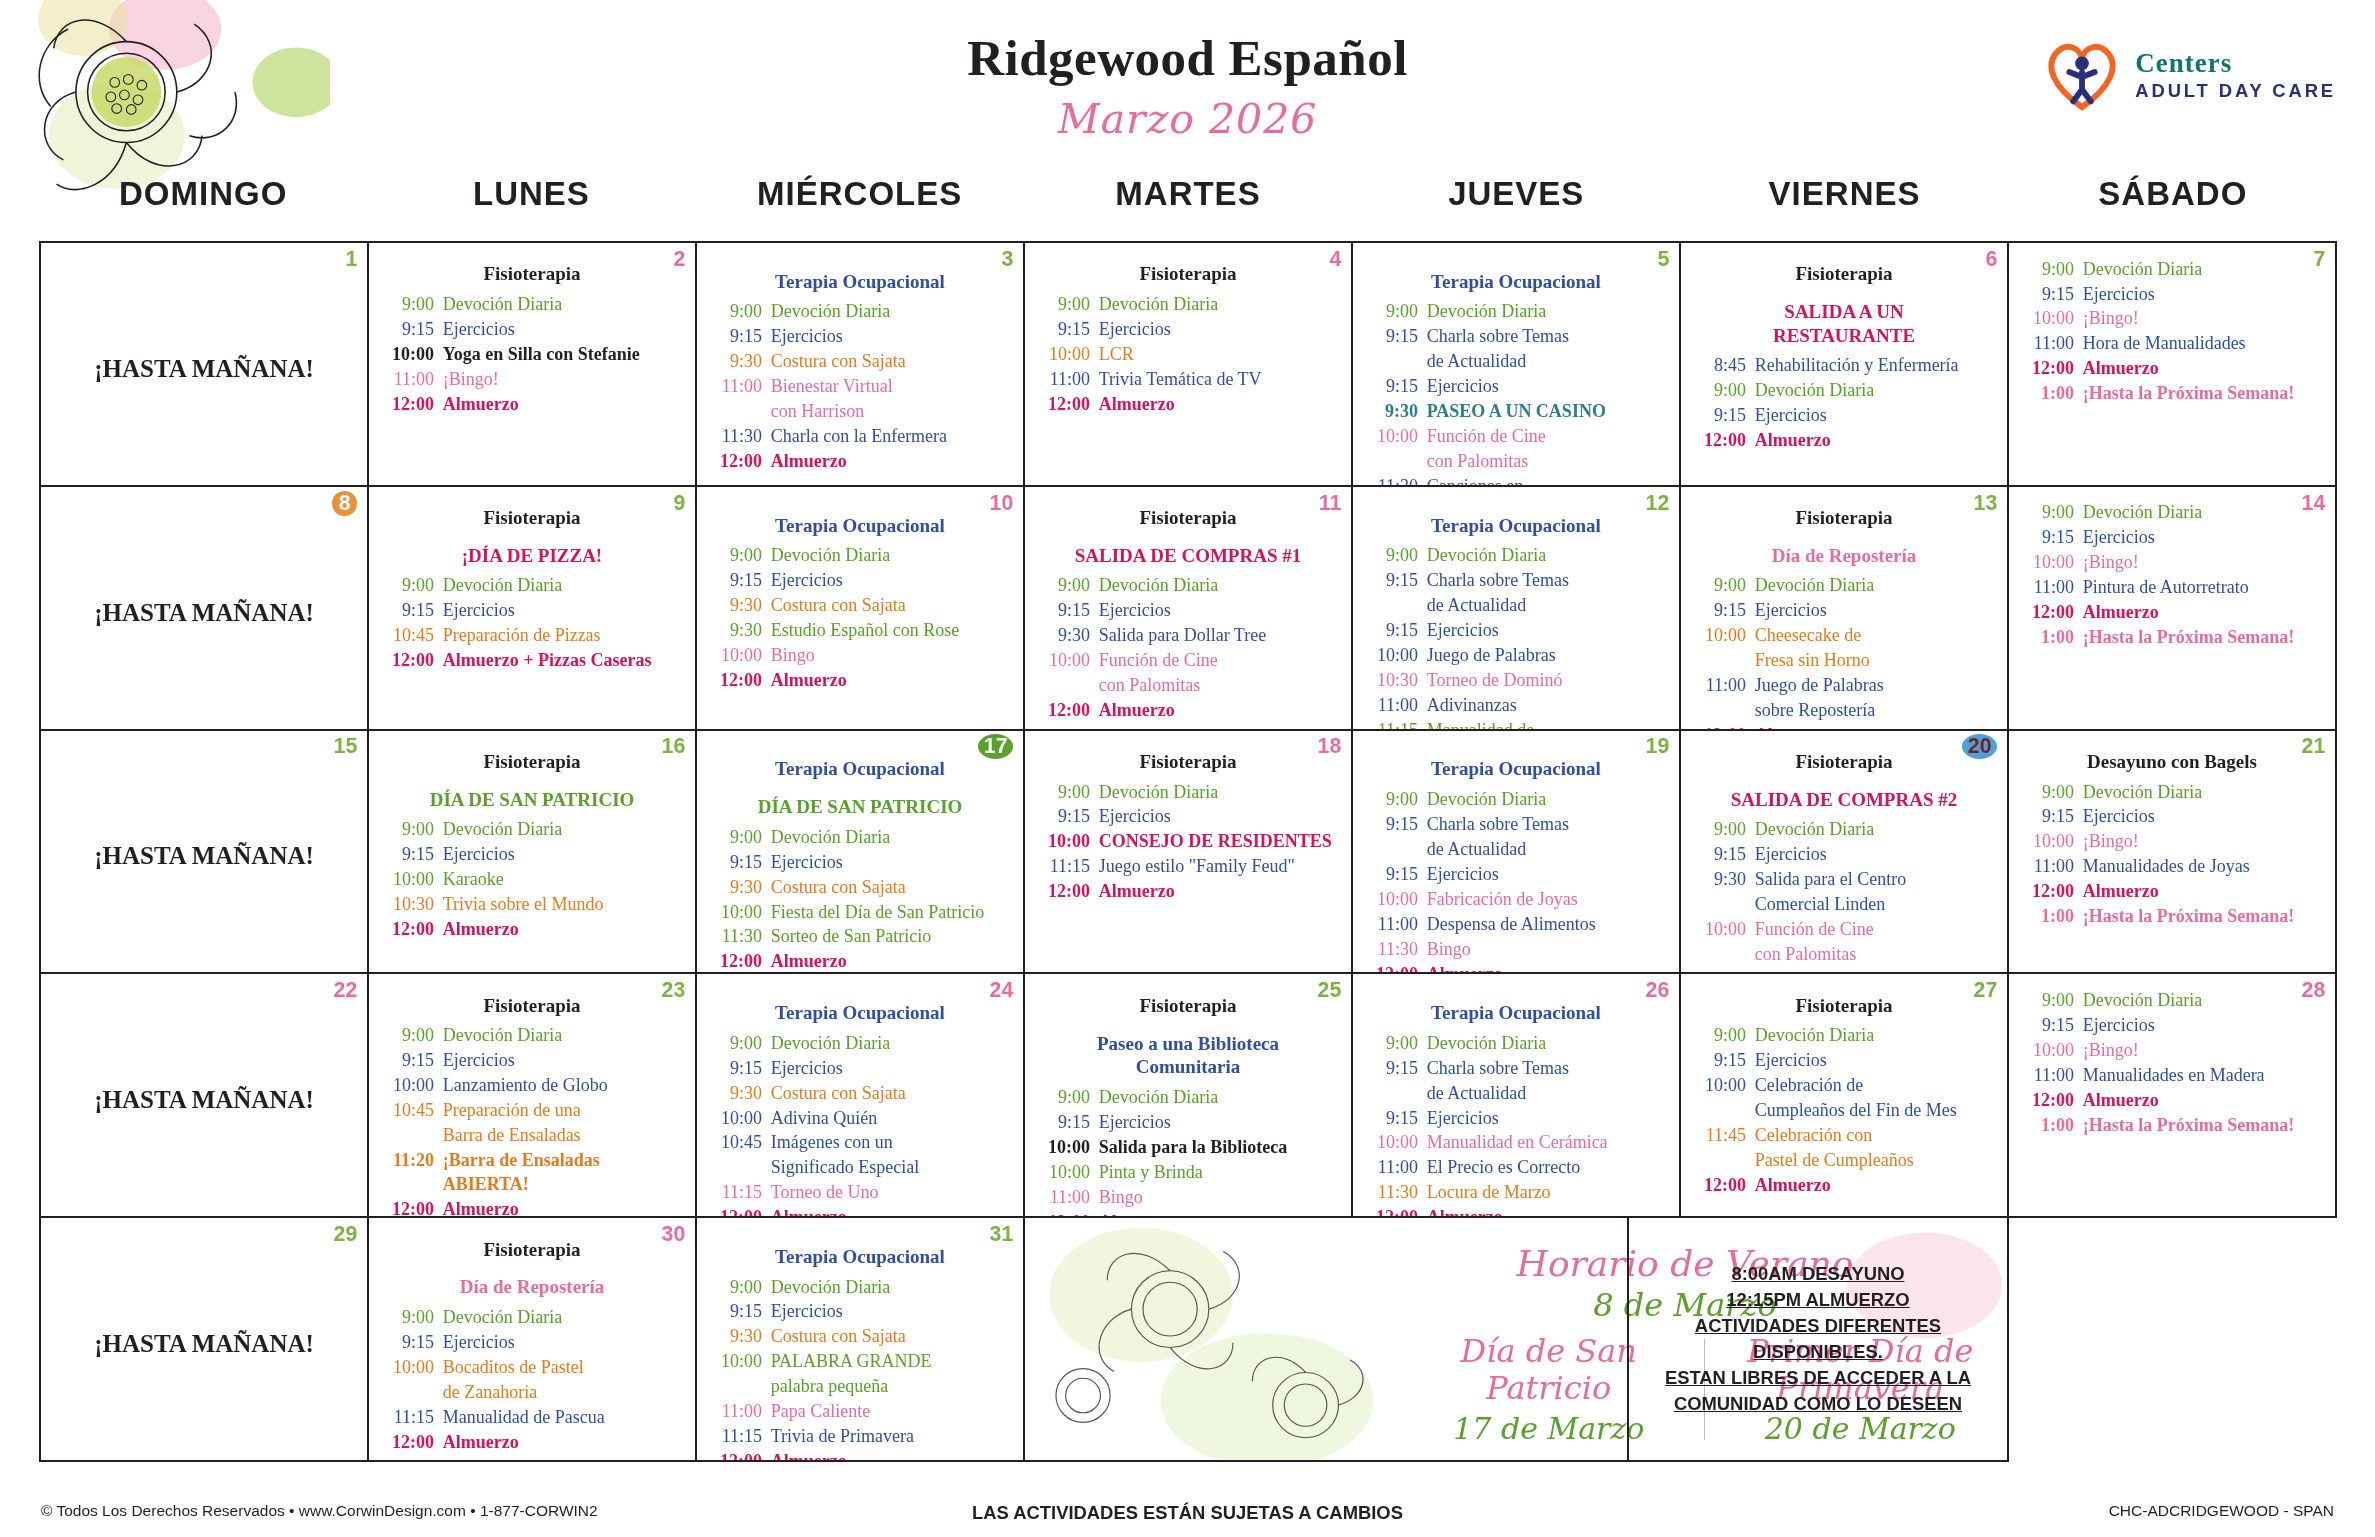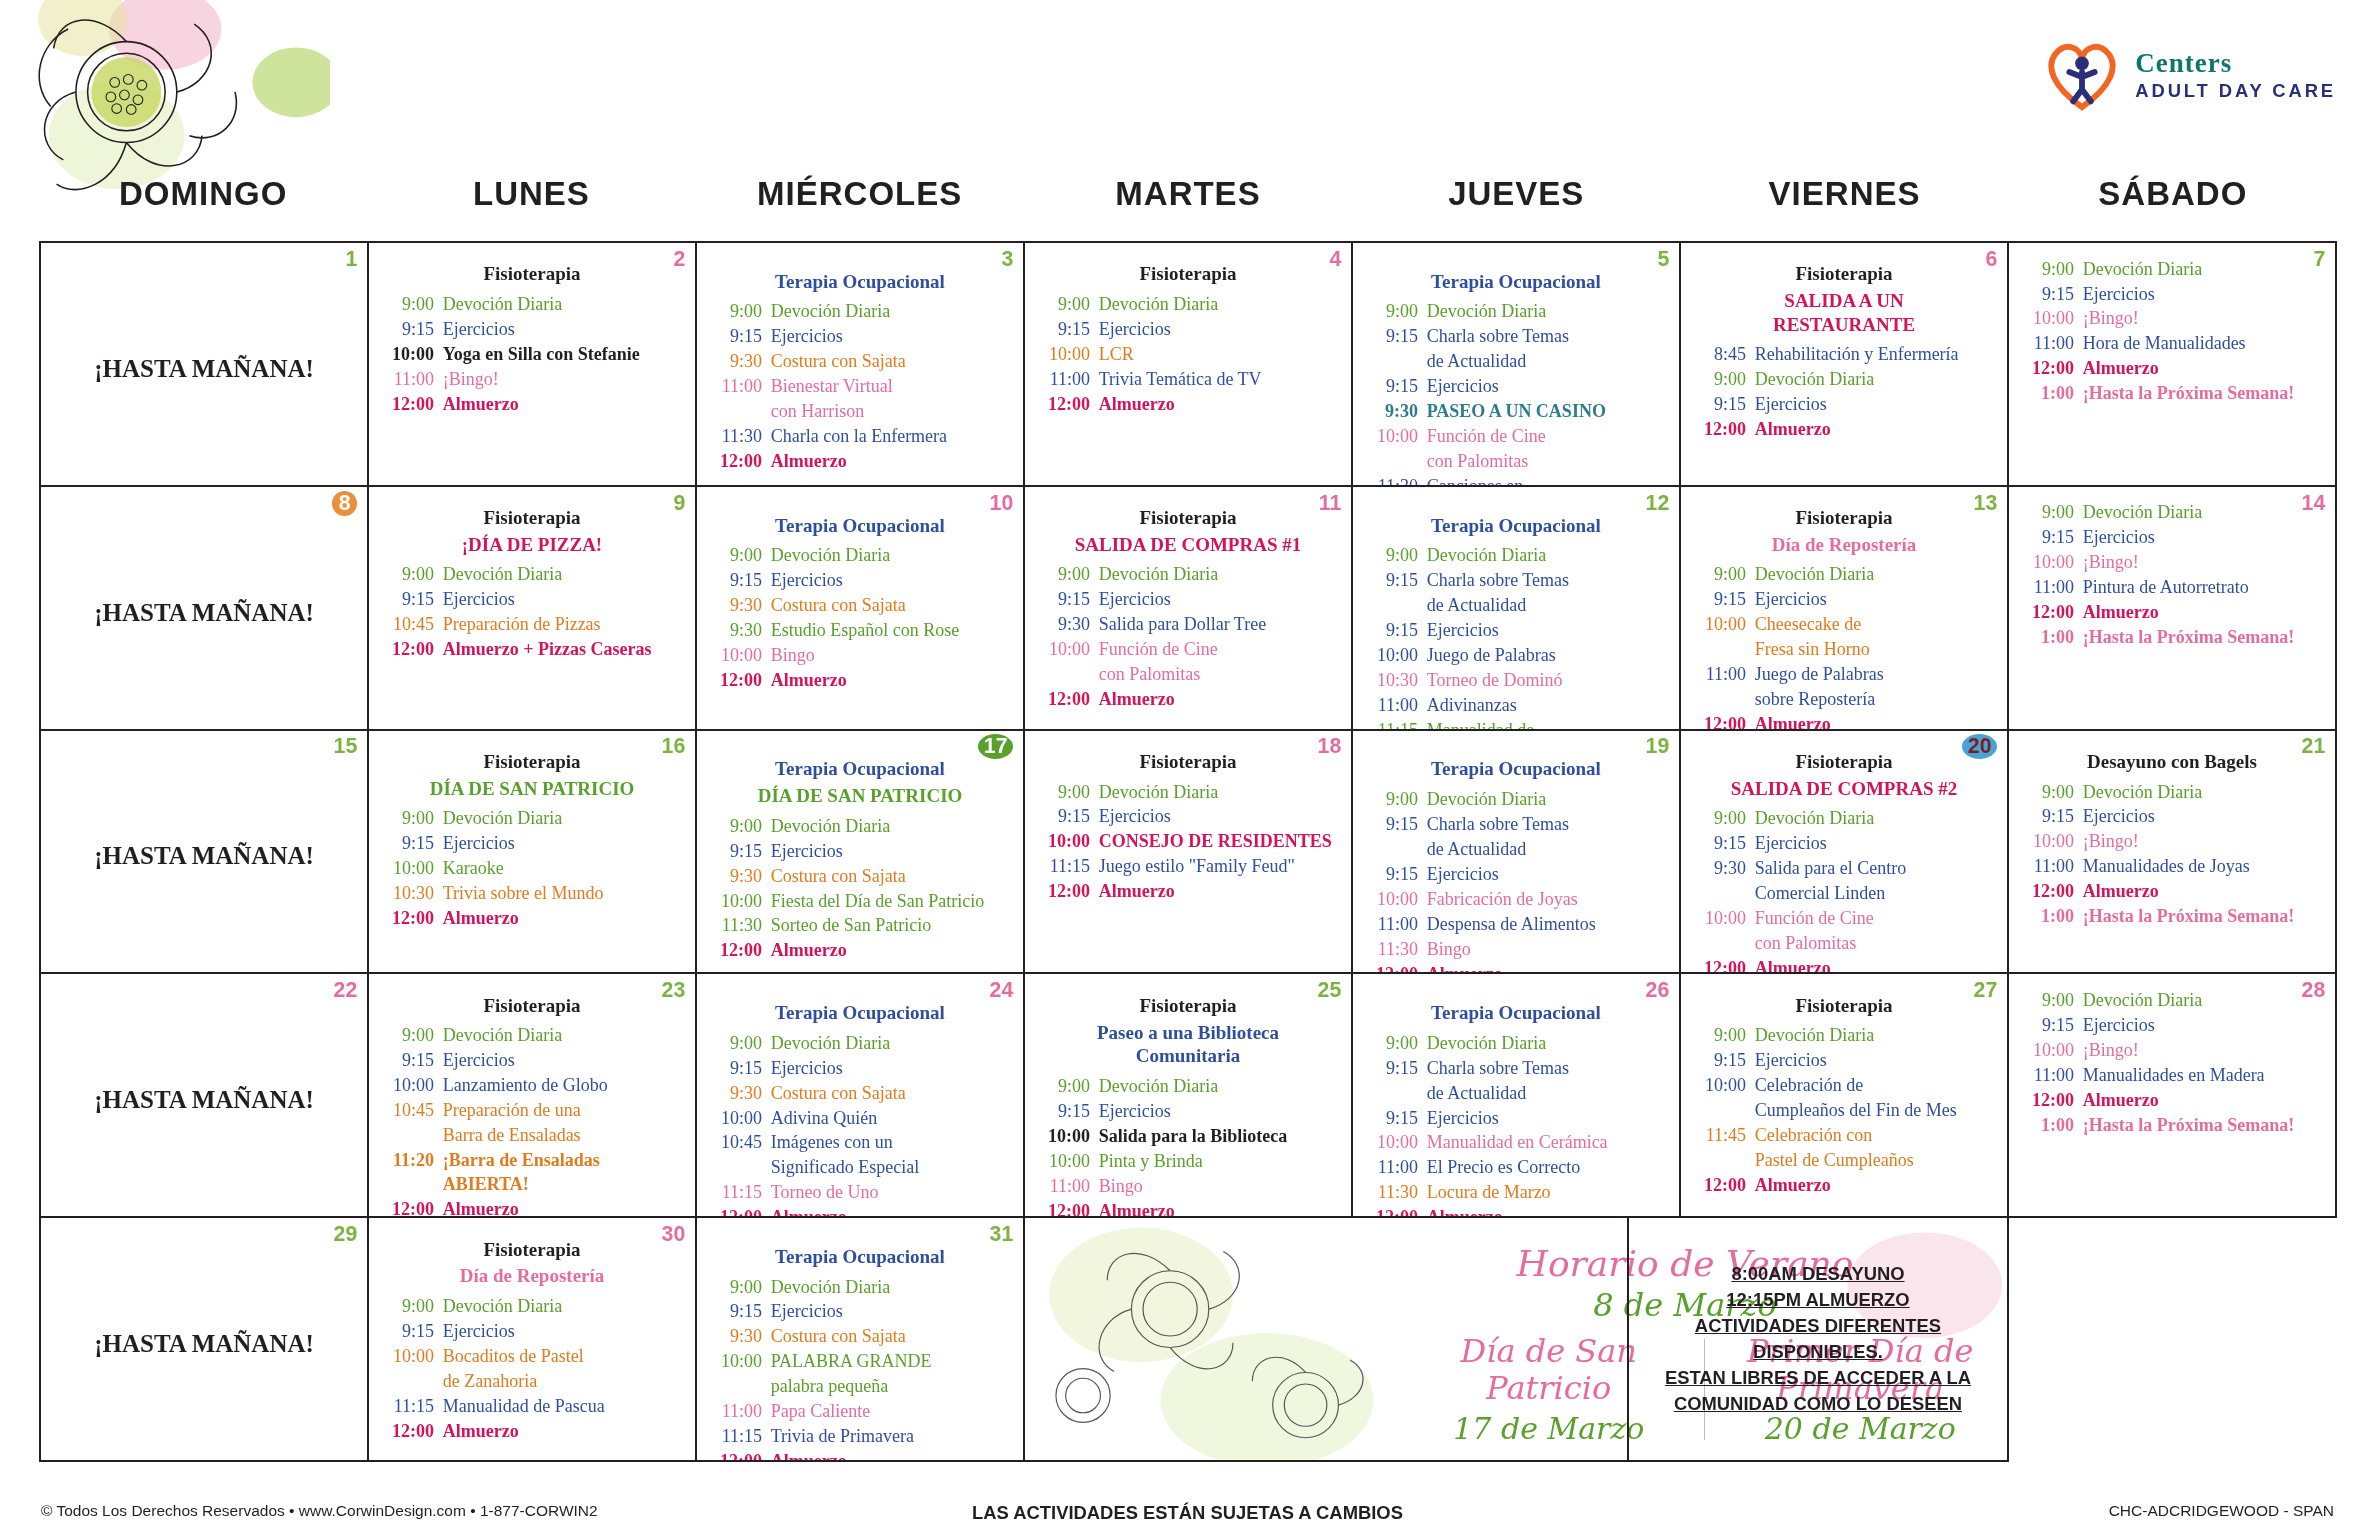--- a/index.html
+++ b/index.html
@@ -67,21 +67,21 @@
   }
   .dn-green { color:#7cb342; }
   .dn-pink  { color:#e46ca0; }
 
   .cell-head {
     text-align:center; font-weight:bold; font-size:19px;
     color:#231f20; margin-top:11.6px; line-height:1.25;
   }
   .cell-head.blue { color:#2f4f9e;margin-top:19px; }
   .cell-sub {
-    text-align:center; font-weight:bold; font-size:19px; line-height:1.25; margin-top:3px;
+    text-align:center; font-weight:bold; font-size:19px; line-height:1.25; margin-top:14px;
   }
   .events { margin-top:6.8px; }
   .ev { display:flex; font-size:18px; line-height:1.33; margin-bottom:1px; }
   .ev-time { width:64px; flex:0 0 64px; text-align:right; padding-right:8.7px; white-space:nowrap; }
   .ev-text { flex:1 1 auto; }
   .ev.bold .ev-time, .ev.bold .ev-text { font-weight:bold; }
   .c-green { color:#5aa02c; }
   .c-blue  { color:#2f4f9e; }
   .c-pink  { color:#e46ca0; }
   .c-orange{ color:#e07b1e; }
@@ -161,20 +161,24 @@
       <circle cx="136" cy="98" r="5"></circle>
         <circle cx="104" cy="110" r="5"></circle>
       <circle cx="118" cy="108" r="5"></circle>
         <circle cx="132" cy="113" r="5"></circle>
       <circle cx="110" cy="122" r="5"></circle>
         <circle cx="125" cy="123" r="5"></circle>
     </g>
   </svg>
 
   <div class="header">
+    <div class="title-block">
+      <div class="cal-title">Ridgewood Español</div>
+      <div class="cal-month">Marzo 2026</div>
+    </div>
 
     <div class="logo">
       <div class="logo-mark">
         <svg viewBox="0 0 78 78" width="76" height="76">
           <path d="M39 72 C 8 50, 2 30, 12 17 C 22 5, 36 10, 39 22 C 42 10, 56 5, 66 17 C 76 30, 70 50, 39 72 Z" fill="none" stroke="#f26522" stroke-width="6"></path>
           <circle cx="39" cy="27" r="7" fill="#2a2f7a"></circle>
           <path d="M39 36 L39 54 M39 41 L26 36 M39 41 L52 36 M39 54 L30 66 M39 54 L48 66" stroke="#2a2f7a" stroke-width="6" fill="none" stroke-linecap="round"></path>
         </svg>
       </div>
       <div class="logo-text">

